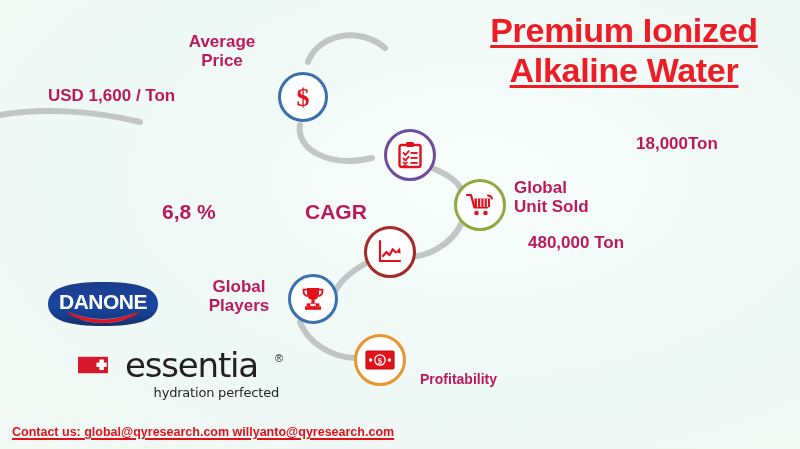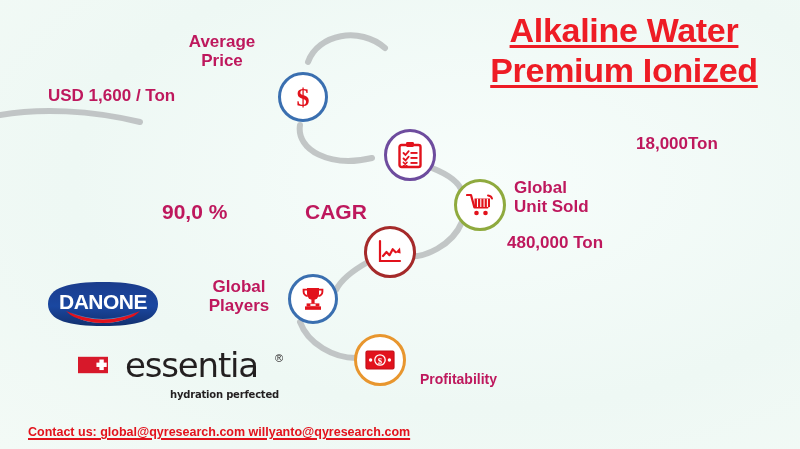--- a/index.html
+++ b/index.html
@@ -87,30 +87,30 @@
     font-family: "DejaVu Sans", sans-serif;
     font-size: 34px;
     color: #231f20;
     letter-spacing: -1.2px;
     line-height: 1;
   }
   #essentia .etag {
     position: absolute;
     right: 4px; bottom: -2px;
     font-family: "DejaVu Sans", sans-serif;
-    font-size: 10px;
+    font-size: 13px;
     color: #231f20;
-    font-weight: bold;
+    font-weight: normal;
     letter-spacing: -0.2px;
   }
 
   
   #footer {
     position: absolute;
-    left: 28px;
+    left: 12px;
     top: 425px;
     font-size: 12.5px;
     font-weight: bold;
     color: #e2121c;
     text-decoration: underline;
     text-decoration-thickness: 1.5px;
     text-underline-offset: 2px;
   }
 </style>
 </head>
@@ -130,22 +130,22 @@
              M368 262
              C 350 272, 340 282, 336 290
              M300 322
              C 308 344, 334 358, 356 358
              M0 115
              C 40 108, 90 110, 140 122" fill="none" stroke="#b8bcbd" stroke-width="6" stroke-linecap="round" opacity="0.85"></path>
   </svg>
 
 
   <div id="title">
+    <span class="tline">Premium Ionized</span>
     <span class="tline">Alkaline Water</span>
-    <span class="tline">Premium Ionized</span>
   </div>
 
   <div class="node" style="left:278px;top:72px;width:50px;height:50px;border:3px solid #3a6fb0;">
     <svg width="26" height="30" viewBox="0 0 26 30">
       <text x="13" y="24" text-anchor="middle" font-family="Liberation Serif, serif" font-size="26" font-weight="bold" fill="#e2121c">$</text>
     </svg>
   </div>
   <div class="lbl med" style="left:168px;top:32px;width:108px;text-align:center;">Average
 Price</div>
   <div class="lbl xbig" style="left:48px;top:86px;">USD 1,600 / Ton</div>
@@ -169,31 +169,31 @@
       <path d="M1 3 h4 l3.4 12.4 h13" fill="none" stroke="#e2121c" stroke-width="2.2" stroke-linecap="round" stroke-linejoin="round"></path>
       <rect x="8.5" y="6.5" width="15.5" height="8.6" fill="#e2121c"></rect>
       <path d="M11.5 6.8 v8.2 M14.8 6.8 v8.2 M18.1 6.8 v8.2 M21.4 6.8 v8.2" stroke="#ffffff" stroke-width="1.1"></path>
       <path d="M22 3.4 q 3.5 0.5 4 3.2" fill="none" stroke="#e2121c" stroke-width="2" stroke-linecap="round"></path>
       <circle cx="10.5" cy="21" r="2.3" fill="#e2121c"></circle>
       <circle cx="19.5" cy="21" r="2.3" fill="#e2121c"></circle>
     </svg>
   </div>
   <div class="lbl med" style="left:514px;top:178px;">Global
 Unit Sold</div>
-  <div class="lbl xbig" style="left:507px;top:233px;">480,000 Ton</div>
+  <div class="lbl xbig" style="left:528px;top:233px;">480,000 Ton</div>
 
   <div class="node" style="left:364px;top:226px;width:52px;height:52px;border:3px solid #a52a2a;">
     <svg width="26" height="26" viewBox="0 0 26 26">
       <path d="M3 2 v20 h20" fill="none" stroke="#e2121c" stroke-width="2.2" stroke-linecap="round"></path>
       <path d="M6 17 l3.5 -4 l3 3.2 l3.2 -6 l3 3" fill="none" stroke="#e2121c" stroke-width="2.2" stroke-linejoin="round" stroke-linecap="round"></path>
       <path d="M18.7 13.2 l4.3 -4.6 l0.6 5.8 z" fill="#e2121c"></path>
     </svg>
   </div>
   <div class="lbl big" style="left:305px;top:200px;text-align:right;">CAGR</div>
-  <div class="lbl big" style="left:162px;top:200px;">90,0 %</div>
+  <div class="lbl big" style="left:162px;top:200px;">6,8 %</div>
 
   <div class="node" style="left:288px;top:274px;width:50px;height:50px;border:3px solid #3a6fb0;">
     <svg width="26" height="26" viewBox="0 0 26 26">
       <path d="M7 2 h12 v6 a6 6 0 0 1 -12 0 z" fill="#e2121c"></path>
       <path d="M7 3.6 h-3.4 v2.2 a4.2 4.2 0 0 0 4 4.2" fill="none" stroke="#e2121c" stroke-width="1.9"></path>
       <path d="M19 3.6 h3.4 v2.2 a4.2 4.2 0 0 1 -4 4.2" fill="none" stroke="#e2121c" stroke-width="1.9"></path>
       <rect x="11.4" y="13.2" width="3.2" height="4.4" fill="#e2121c"></rect>
       <rect x="6.6" y="17.4" width="12.8" height="3.2" fill="#e2121c"></rect>
       <rect x="5" y="20.4" width="16" height="3.4" fill="#e2121c"></rect>
       <rect x="10.4" y="18.1" width="5.2" height="1.8" fill="#ffffff"></rect>

